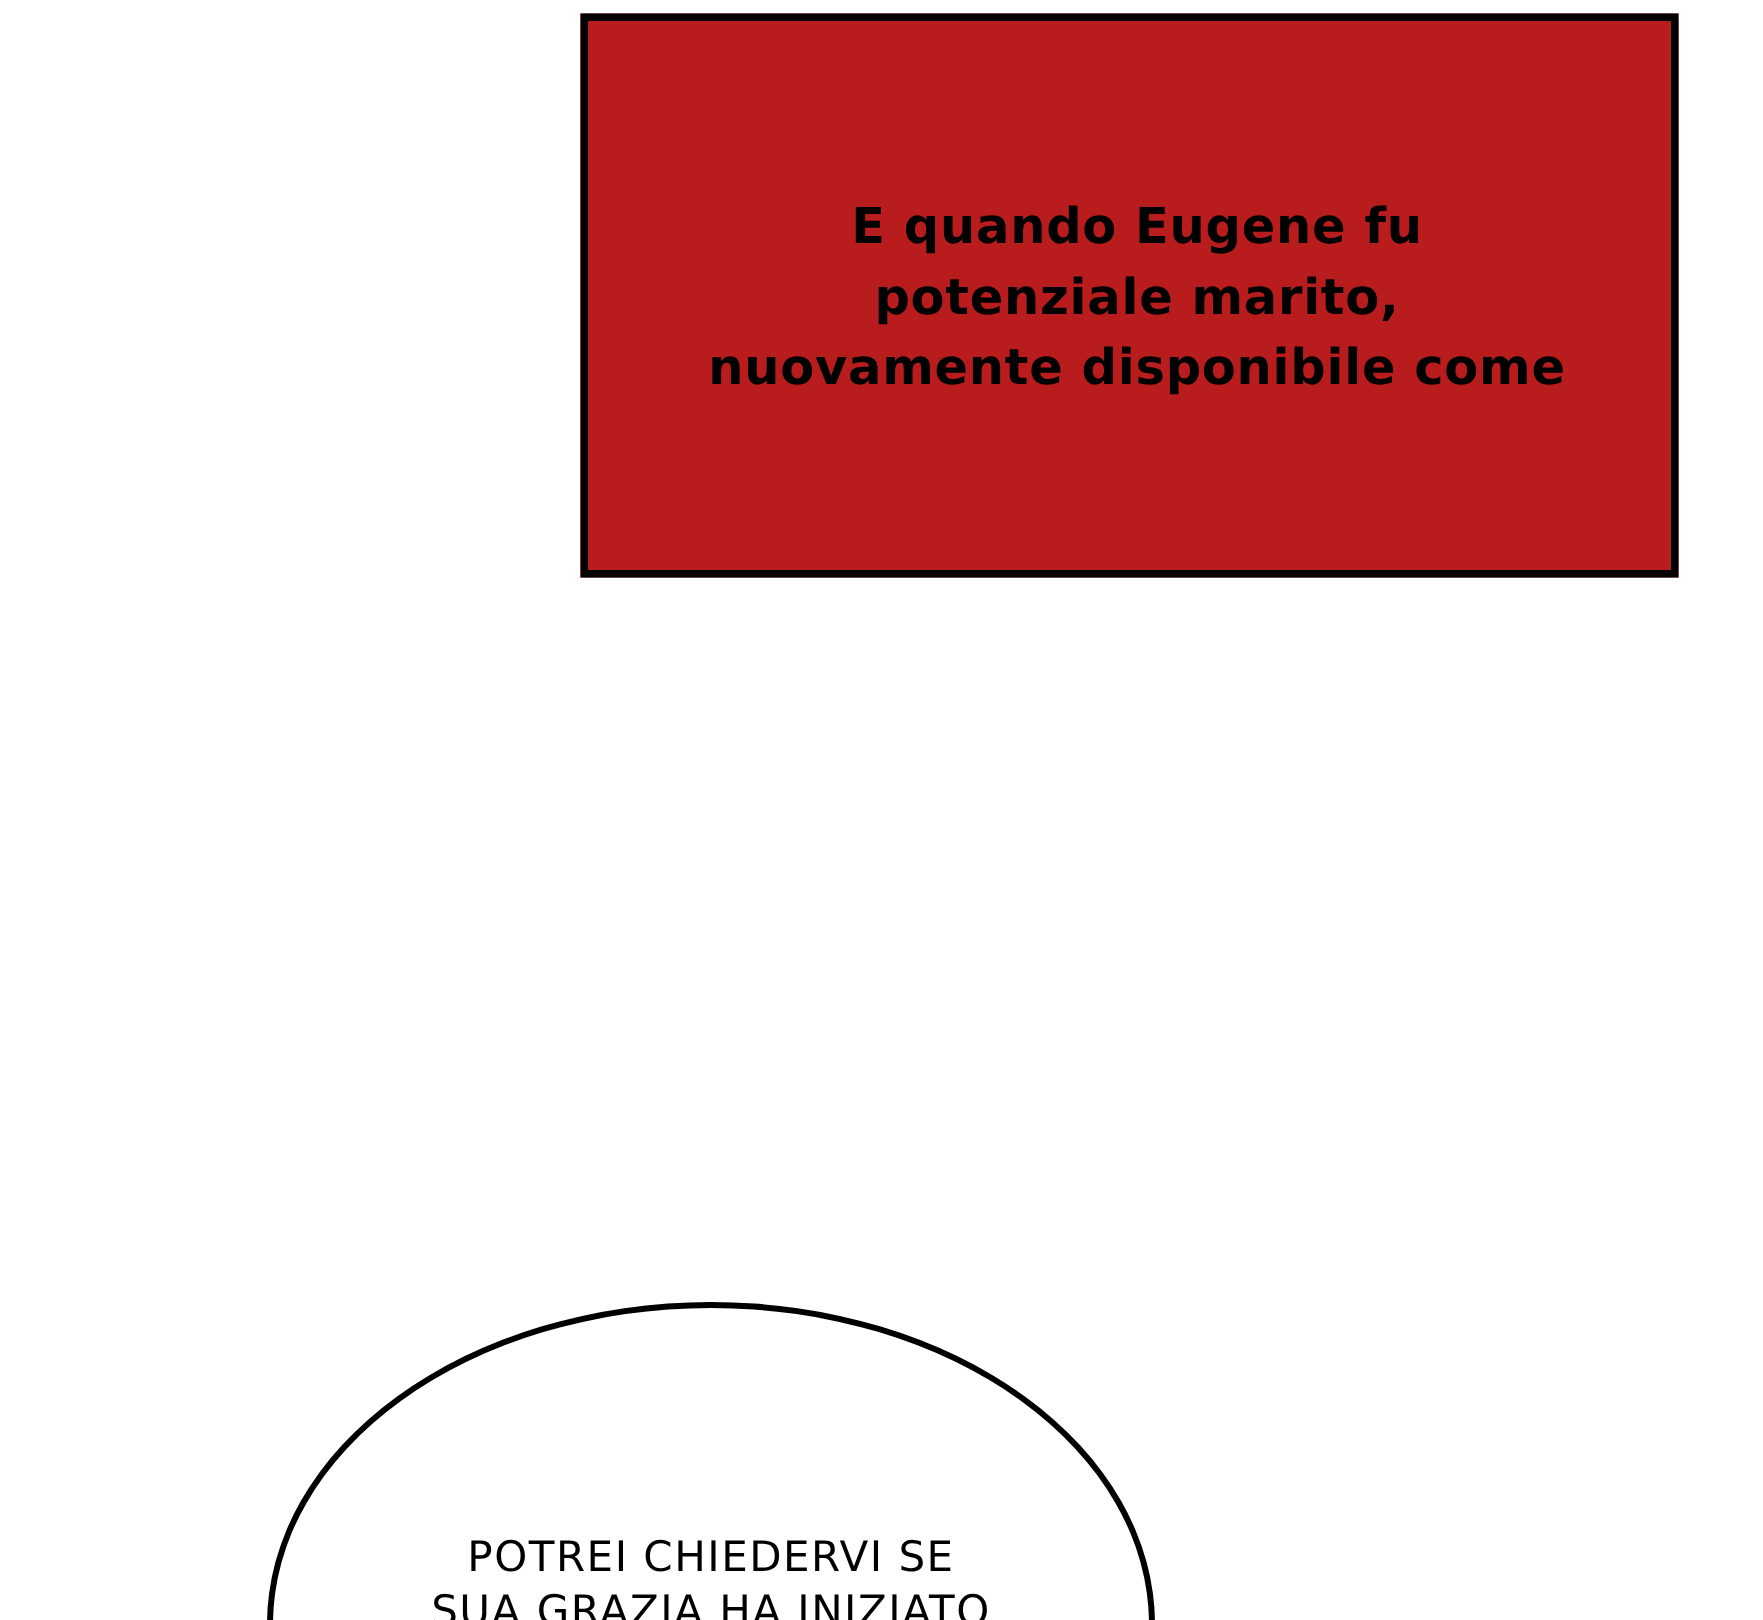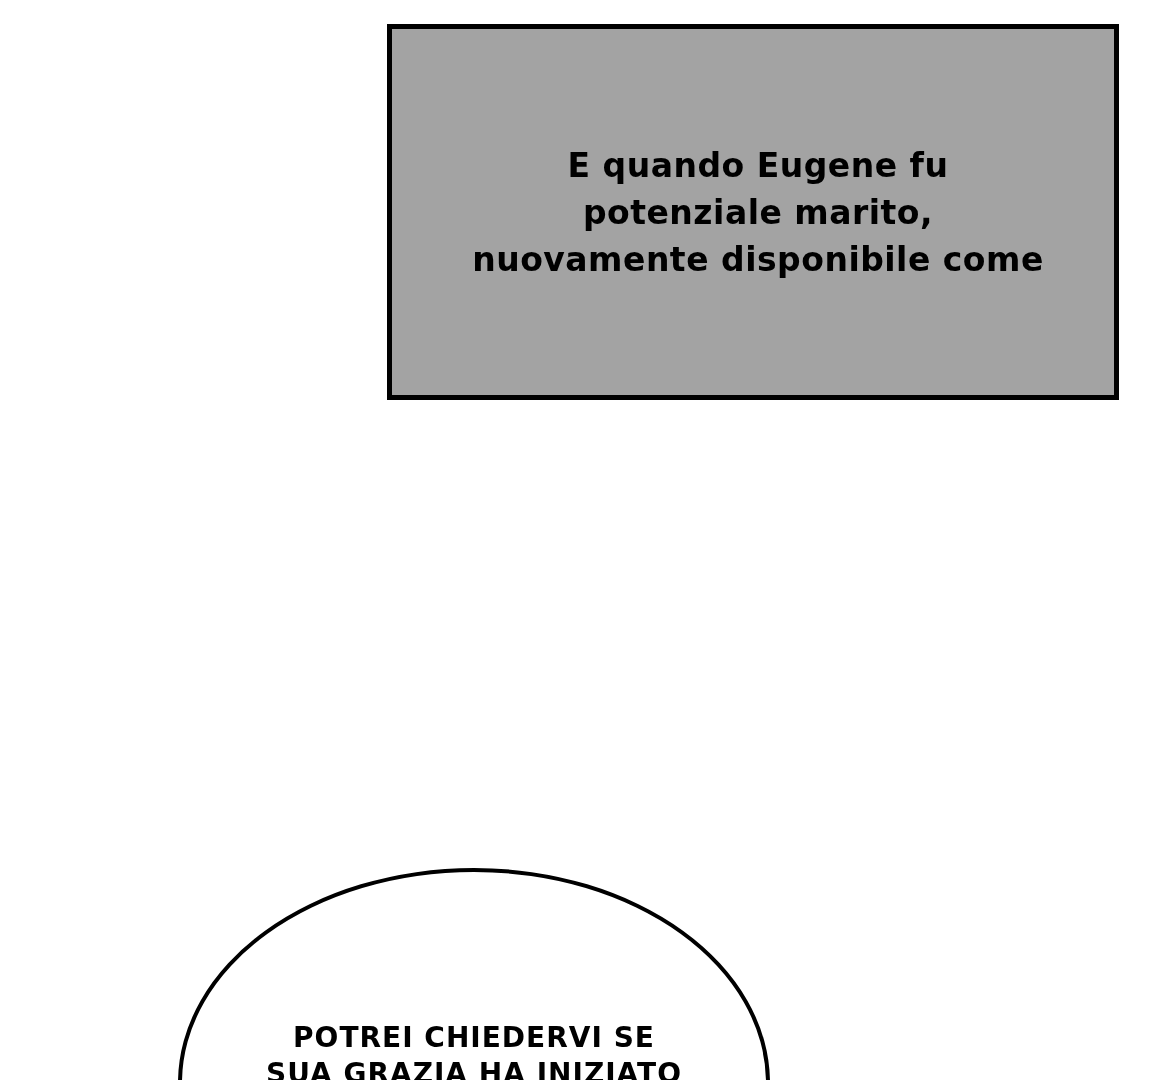--- a/index.html
+++ b/index.html
@@ -13,26 +13,26 @@
     height: 1080px;
     background: #ffffff;
     overflow: hidden;
     color: #000000;
     font-family: "DejaVu Sans", sans-serif;
   }
   
   .narration-box {
     position: absolute;
     left: 387px;
-    top: 24px;
+    top: 9px;
     width: 732px;
     height: 376px;
     box-sizing: border-box;
     border: 5px solid #000000;
-    background: #a3a3a3;
+    background: #b91c1c;
     display: flex;
     align-items: center;
     justify-content: center;
   }
   .narration-text {
     text-align: center;
     padding-left: 10px;
   }
   .nline {
     font-size: 33px;
@@ -55,21 +55,21 @@
   }
   .bubble-text {
     position: absolute;
     left: 0;
     top: 148px;
     width: 100%;
     text-align: center;
   }
   .bline {
     font-size: 28px;
-    font-weight: bold;
+    font-weight: normal;
     line-height: 36px;
     white-space: nowrap;
     letter-spacing: 1px;
   }
 </style>
 </head>
 <body>
 
 <div class="page">
 

